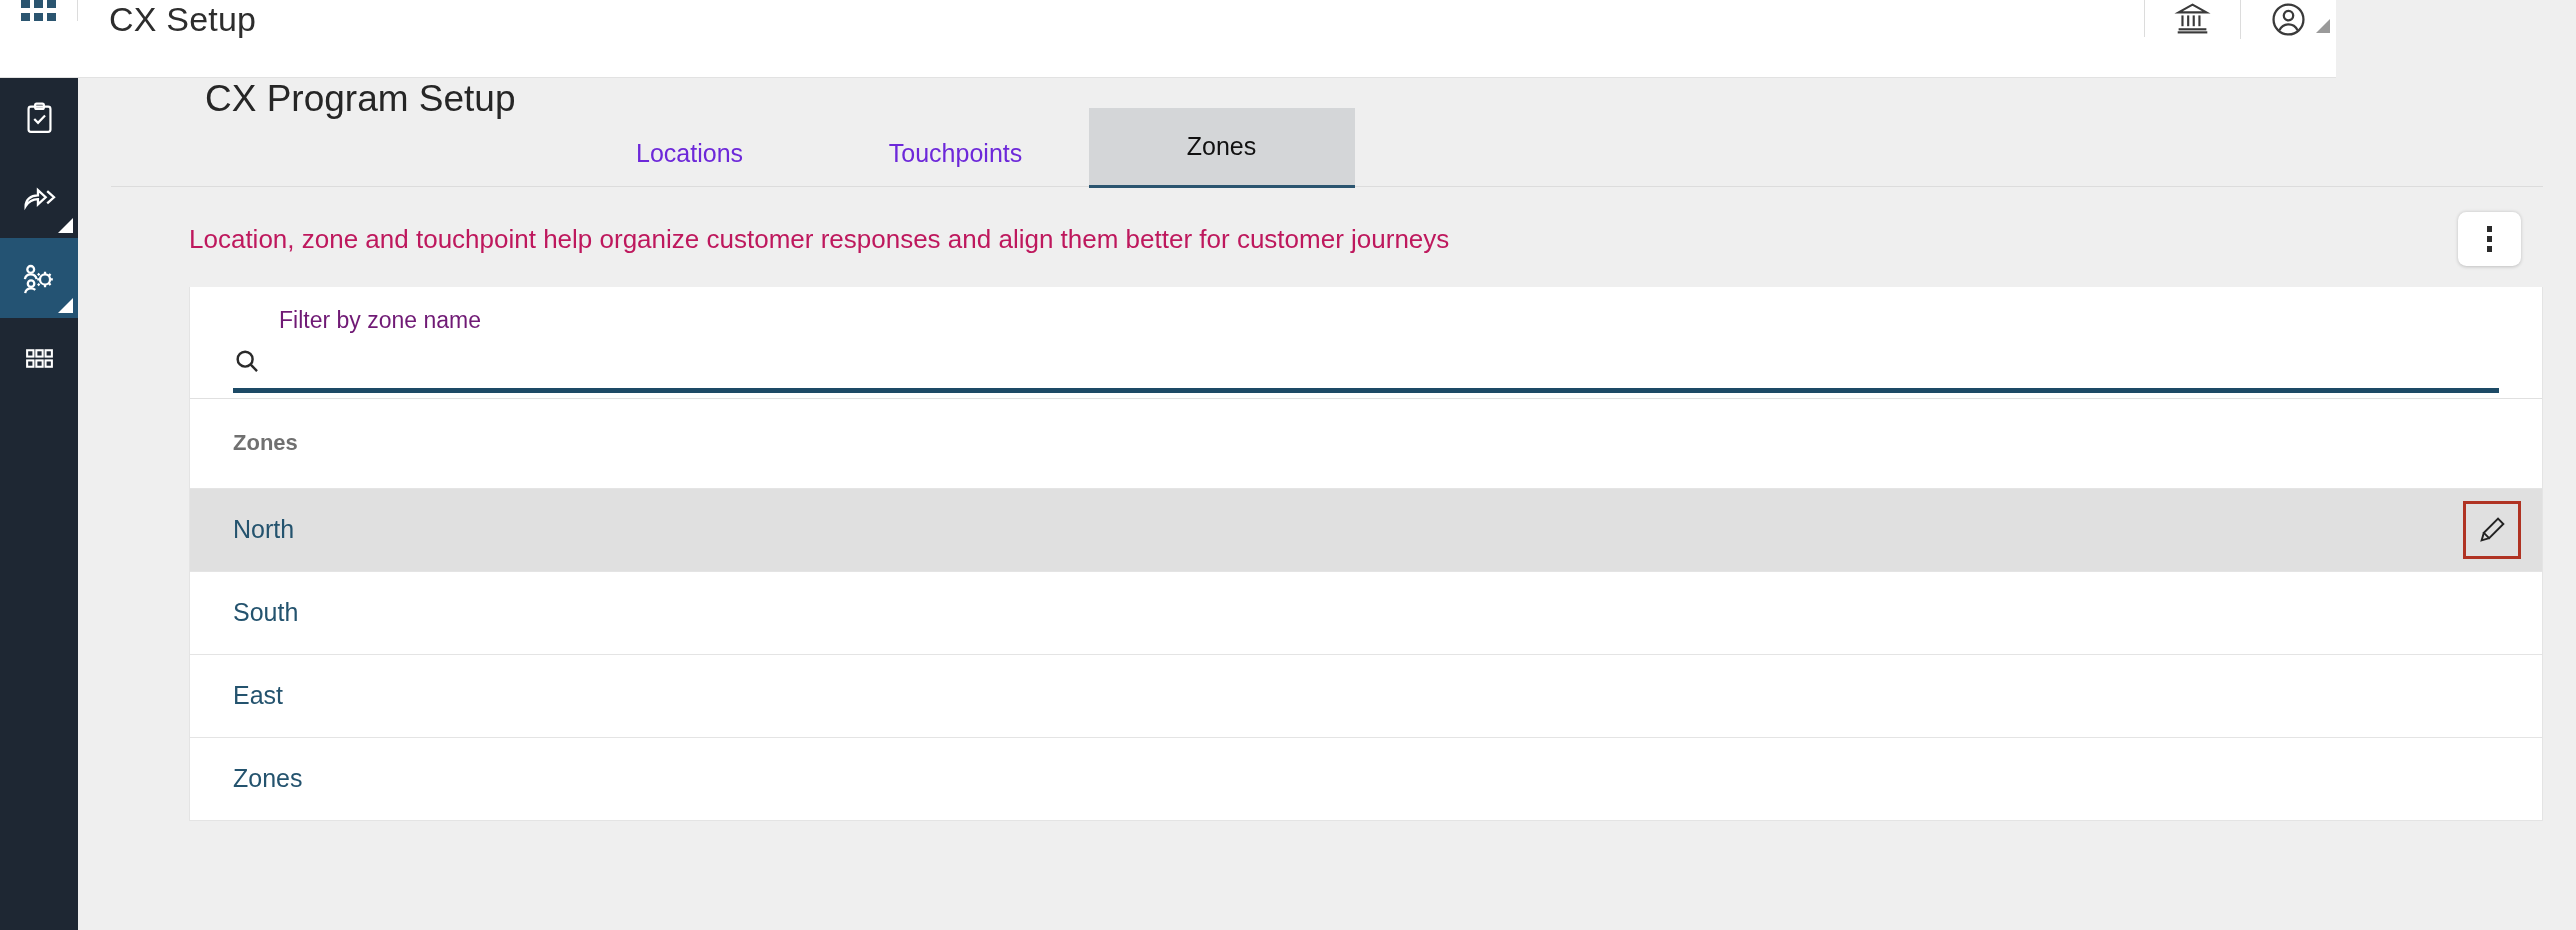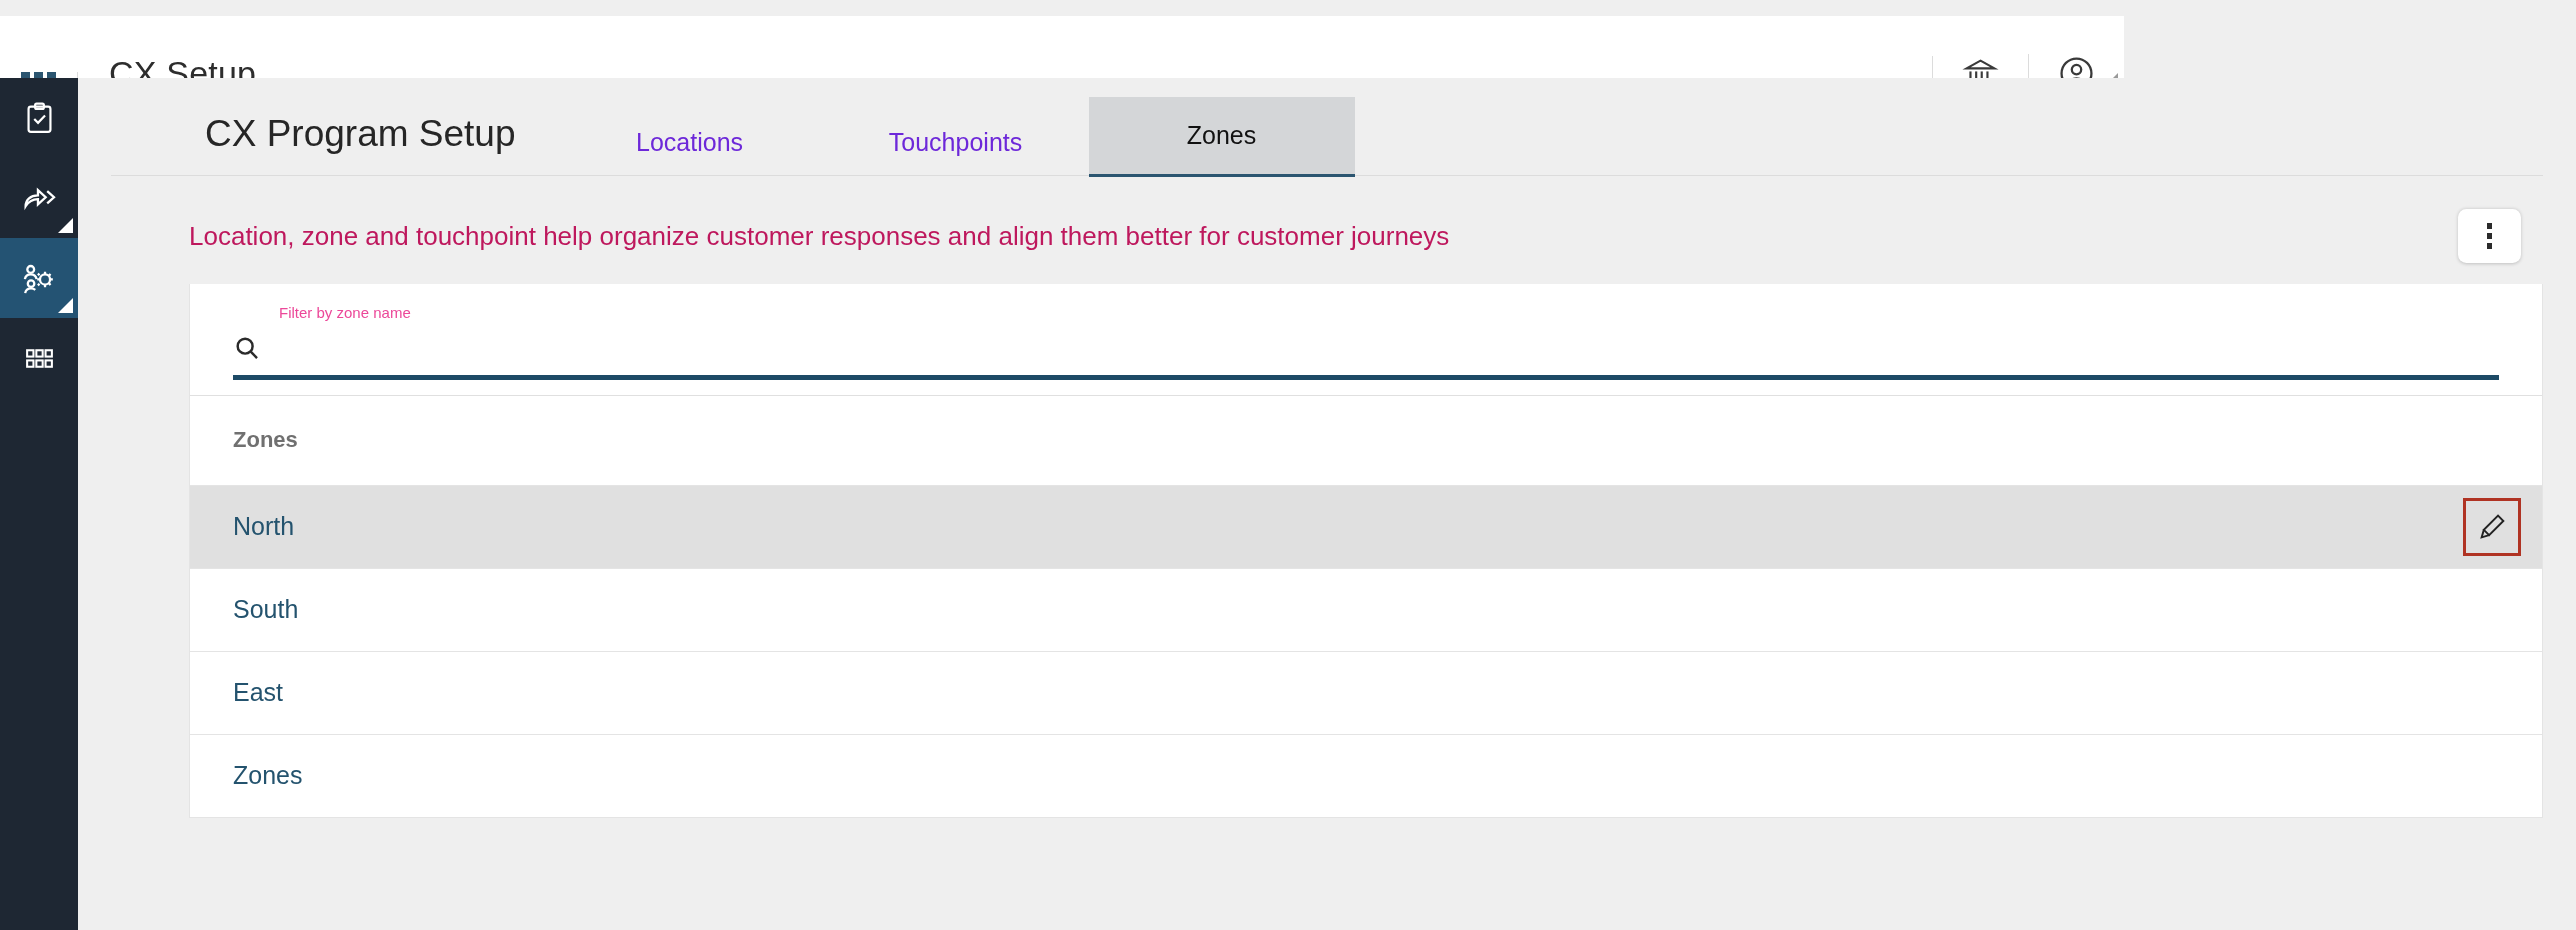--- a/index.html
+++ b/index.html
@@ -6,22 +6,22 @@
   html, body {
     width: 2576px; height: 931px;
     background: #eeeeee;
     font-family: "Liberation Sans", sans-serif;
     overflow: hidden;
   }
   #app { position: relative; width: 2576px; height: 931px; background: #efefef; }
 
   
   .topbar {
-    position: absolute; top: 16px; left: 0; width: 2124px; height: 78px;
-    background: #ffffff; display: flex; align-items: flex-end;
+    position: absolute; top: 0; left: 0; width: 2336px; height: 78px;
+    background: #ffffff; display: flex; align-items: flex-start;
     border-bottom: 0.9px solid #e2e2e2;
   }
   .apps-cell {
     width: 78px; min-width: 78px; display: flex; align-items: center;
     justify-content: center; border-right: 0.9px solid #dcdcdc;
   }
   .grid-dots { display: grid; grid-template-columns: repeat(3, 8.3px);
     grid-template-rows: repeat(2, 8.3px); gap: 4.6px; }
   .grid-dots i { display: block; width: 8.3px; height: 8.3px; background: #2b5570; }
 
@@ -55,22 +55,22 @@
     border-bottom: 15px solid #ffffff;
   }
 
   
   .content {
     position: absolute; top: 78px; left: 78px;
     width: 2498px; height: 853px; background: #efefef;
   }
 
   .head-row {
-    position: relative; height: 98px; margin: 0 33px 12px 33px;
-    display: flex; align-items: flex-end;
+    position: relative; height: 109px; margin: 0 33px 4px 33px;
+    display: flex; align-items: flex-start;
     border-bottom: 1.9px solid #dcdcdc;
   }
   .page-title {
     font-size: 37px; font-weight: 300; color: #262626;
     padding: 0 0 20.4px 94px; white-space: nowrap;
   }
   .tabs { display: flex; align-items: flex-end; margin-left: 41px; height: 100%; }
   .tab {
     min-width: 266px; height: 68px; display: flex; align-items: center;
     justify-content: center; font-size: 25px; color: #6d28d9;
@@ -94,21 +94,21 @@
     justify-content: center; gap: 4.6px; margin-right: 22px;
   }
   .kebab-btn i { width: 5.6px; height: 5.6px; background: #2b2b2b; display: block; }
 
   
   .card {
     margin: 0 33px 0 111px; background: #ffffff;
     border: 0.9px solid #e4e4e4; border-top: none;
   }
   .search-sect { padding: 20.4px 43px 0 43px; height: 111px; position: relative; }
-  .search-label { font-size: 15px; color: #ec4899; padding-left: 46px; }
+  .search-label { font-size: 23px; color: #701a75; padding-left: 46px; }
   .search-line { display: flex; align-items: center; gap: 16.7px; margin-top: 7.4px; }
   .search-input {
     flex: 1; border: none; outline: none; background: transparent;
     font-size: 24px; color: #222; font-family: "Liberation Sans", sans-serif;
     height: 39px;
   }
   .search-underline { height: 4.6px; background: #1d4a66; margin-top: 7.4px; }
 
   .card-sep { height: 0.9px; background: #e0e0e0; }
 

